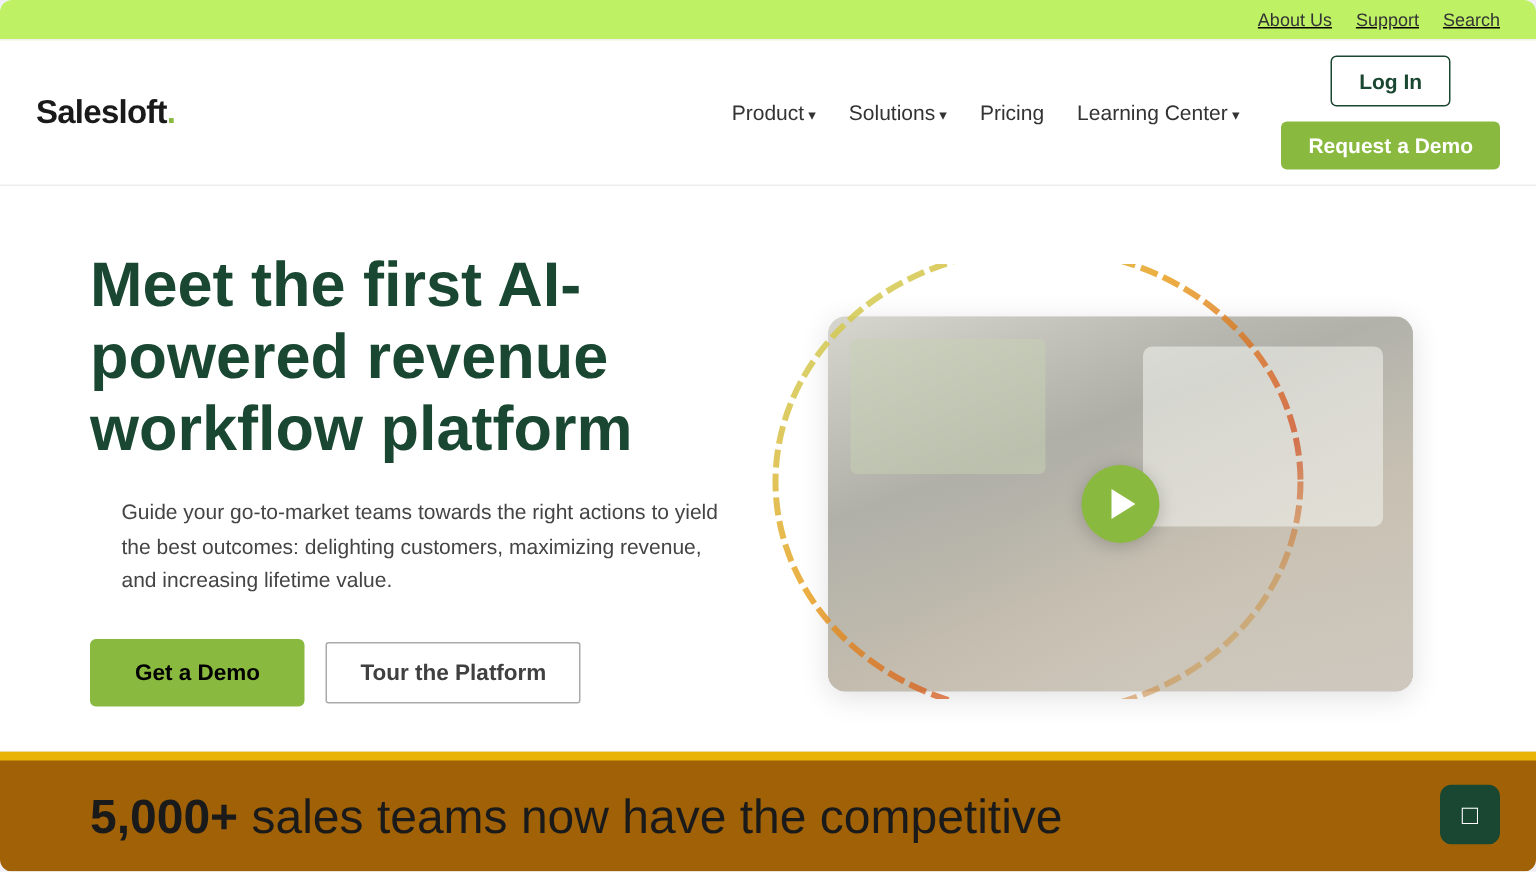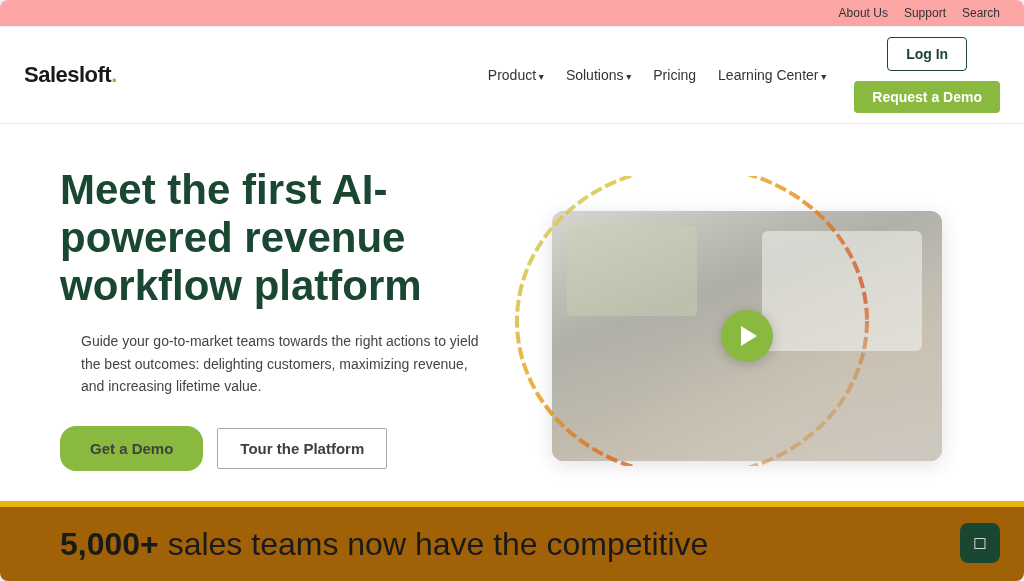--- a/index.html
+++ b/index.html
@@ -14,27 +14,28 @@
       width: 1024px;
       height: 581px;
       background: #fff;
       display: flex;
       flex-direction: column;
       border-radius: 8px;
       overflow: hidden;
     }
     
     .utility-bar {
-      background: #fca5a5;
+      background: #bef264;
       display: flex;
       justify-content: flex-end;
       align-items: center;
       padding: 6px 24px;
       gap: 16px;
       border-bottom: 1px solid #f0f0f0;
+      text-decoration: underline;
     }
     .utility-bar a {
       font-size: 12px;
       color: #333;
       text-decoration: none;
       cursor: pointer;
     }
 
     
     .main-nav {
@@ -130,26 +131,26 @@
       max-width: 400px;
       margin-left: 21px;
     }
     .hero-cta-group {
       display: flex;
       gap: 14px;
       align-items: center;
     }
     .btn-get-demo {
       background: #8ab93f;
-      color: #404040;
+      color: #000000;
       border: none;
       padding: 14px 30px;
       font-size: 15px;
       font-weight: 700;
-      border-radius: 16px;
+      border-radius: 4px;
       cursor: pointer;
     }
     .btn-tour {
       background: transparent;
       color: #404040;
       border: 1.5px solid #aaa;
       padding: 11px 22px;
       font-size: 15px;
       font-weight: 600;
       border-radius: 2px;

